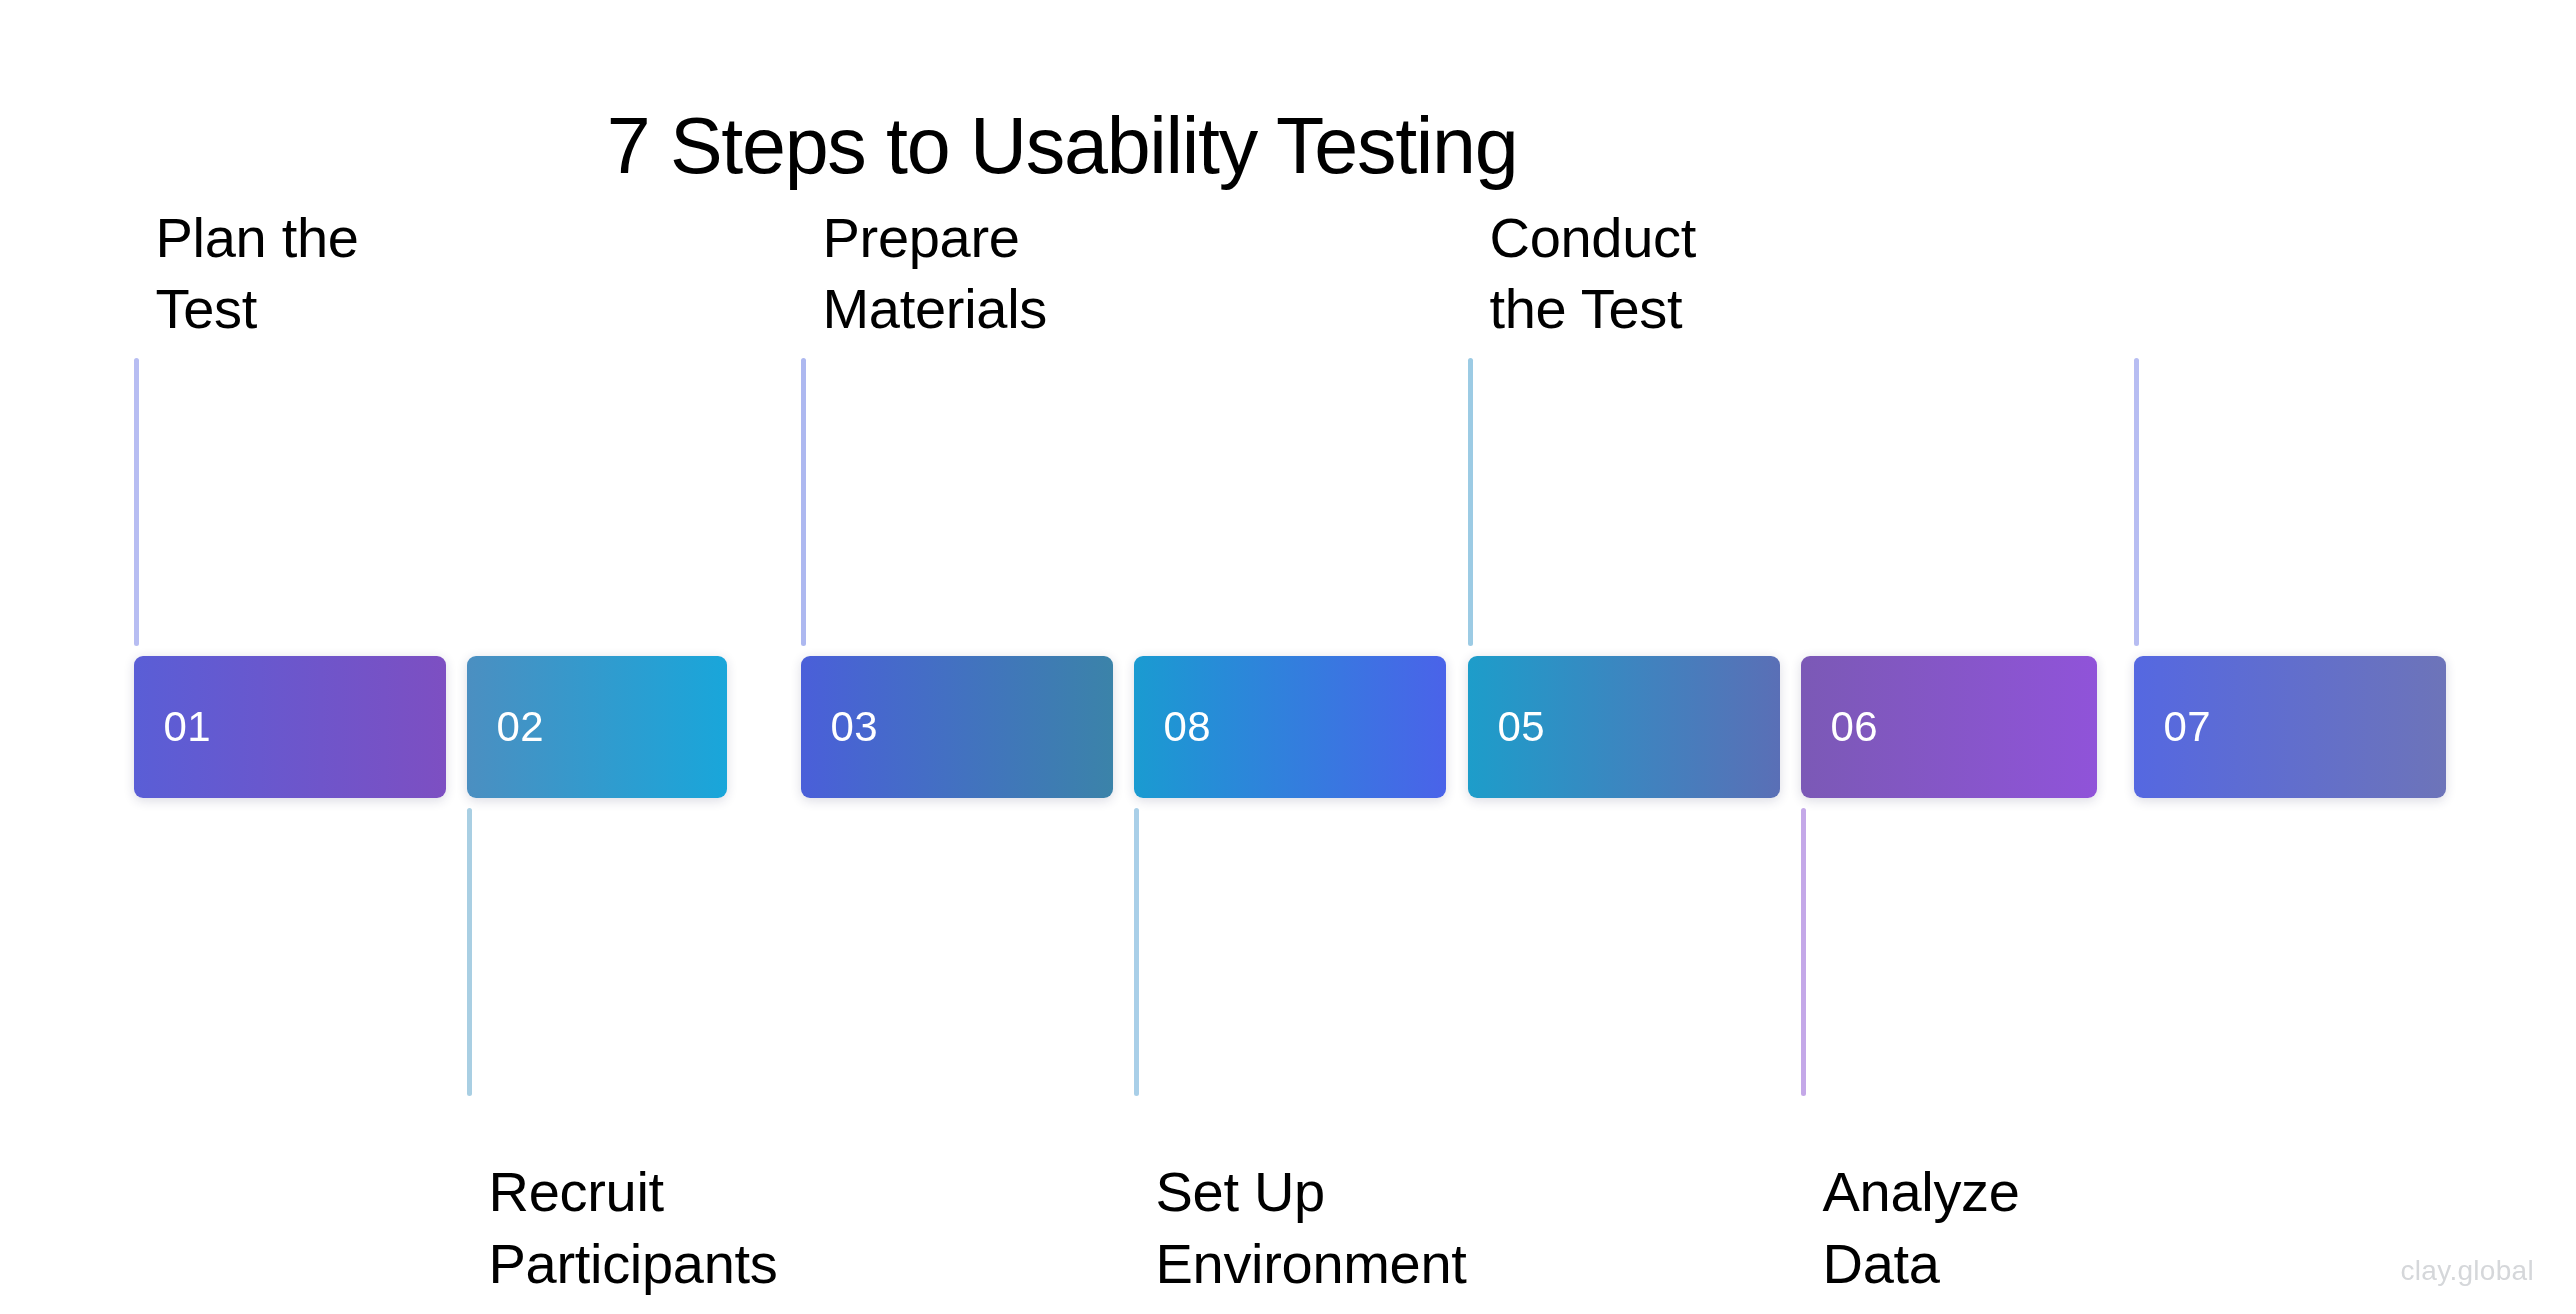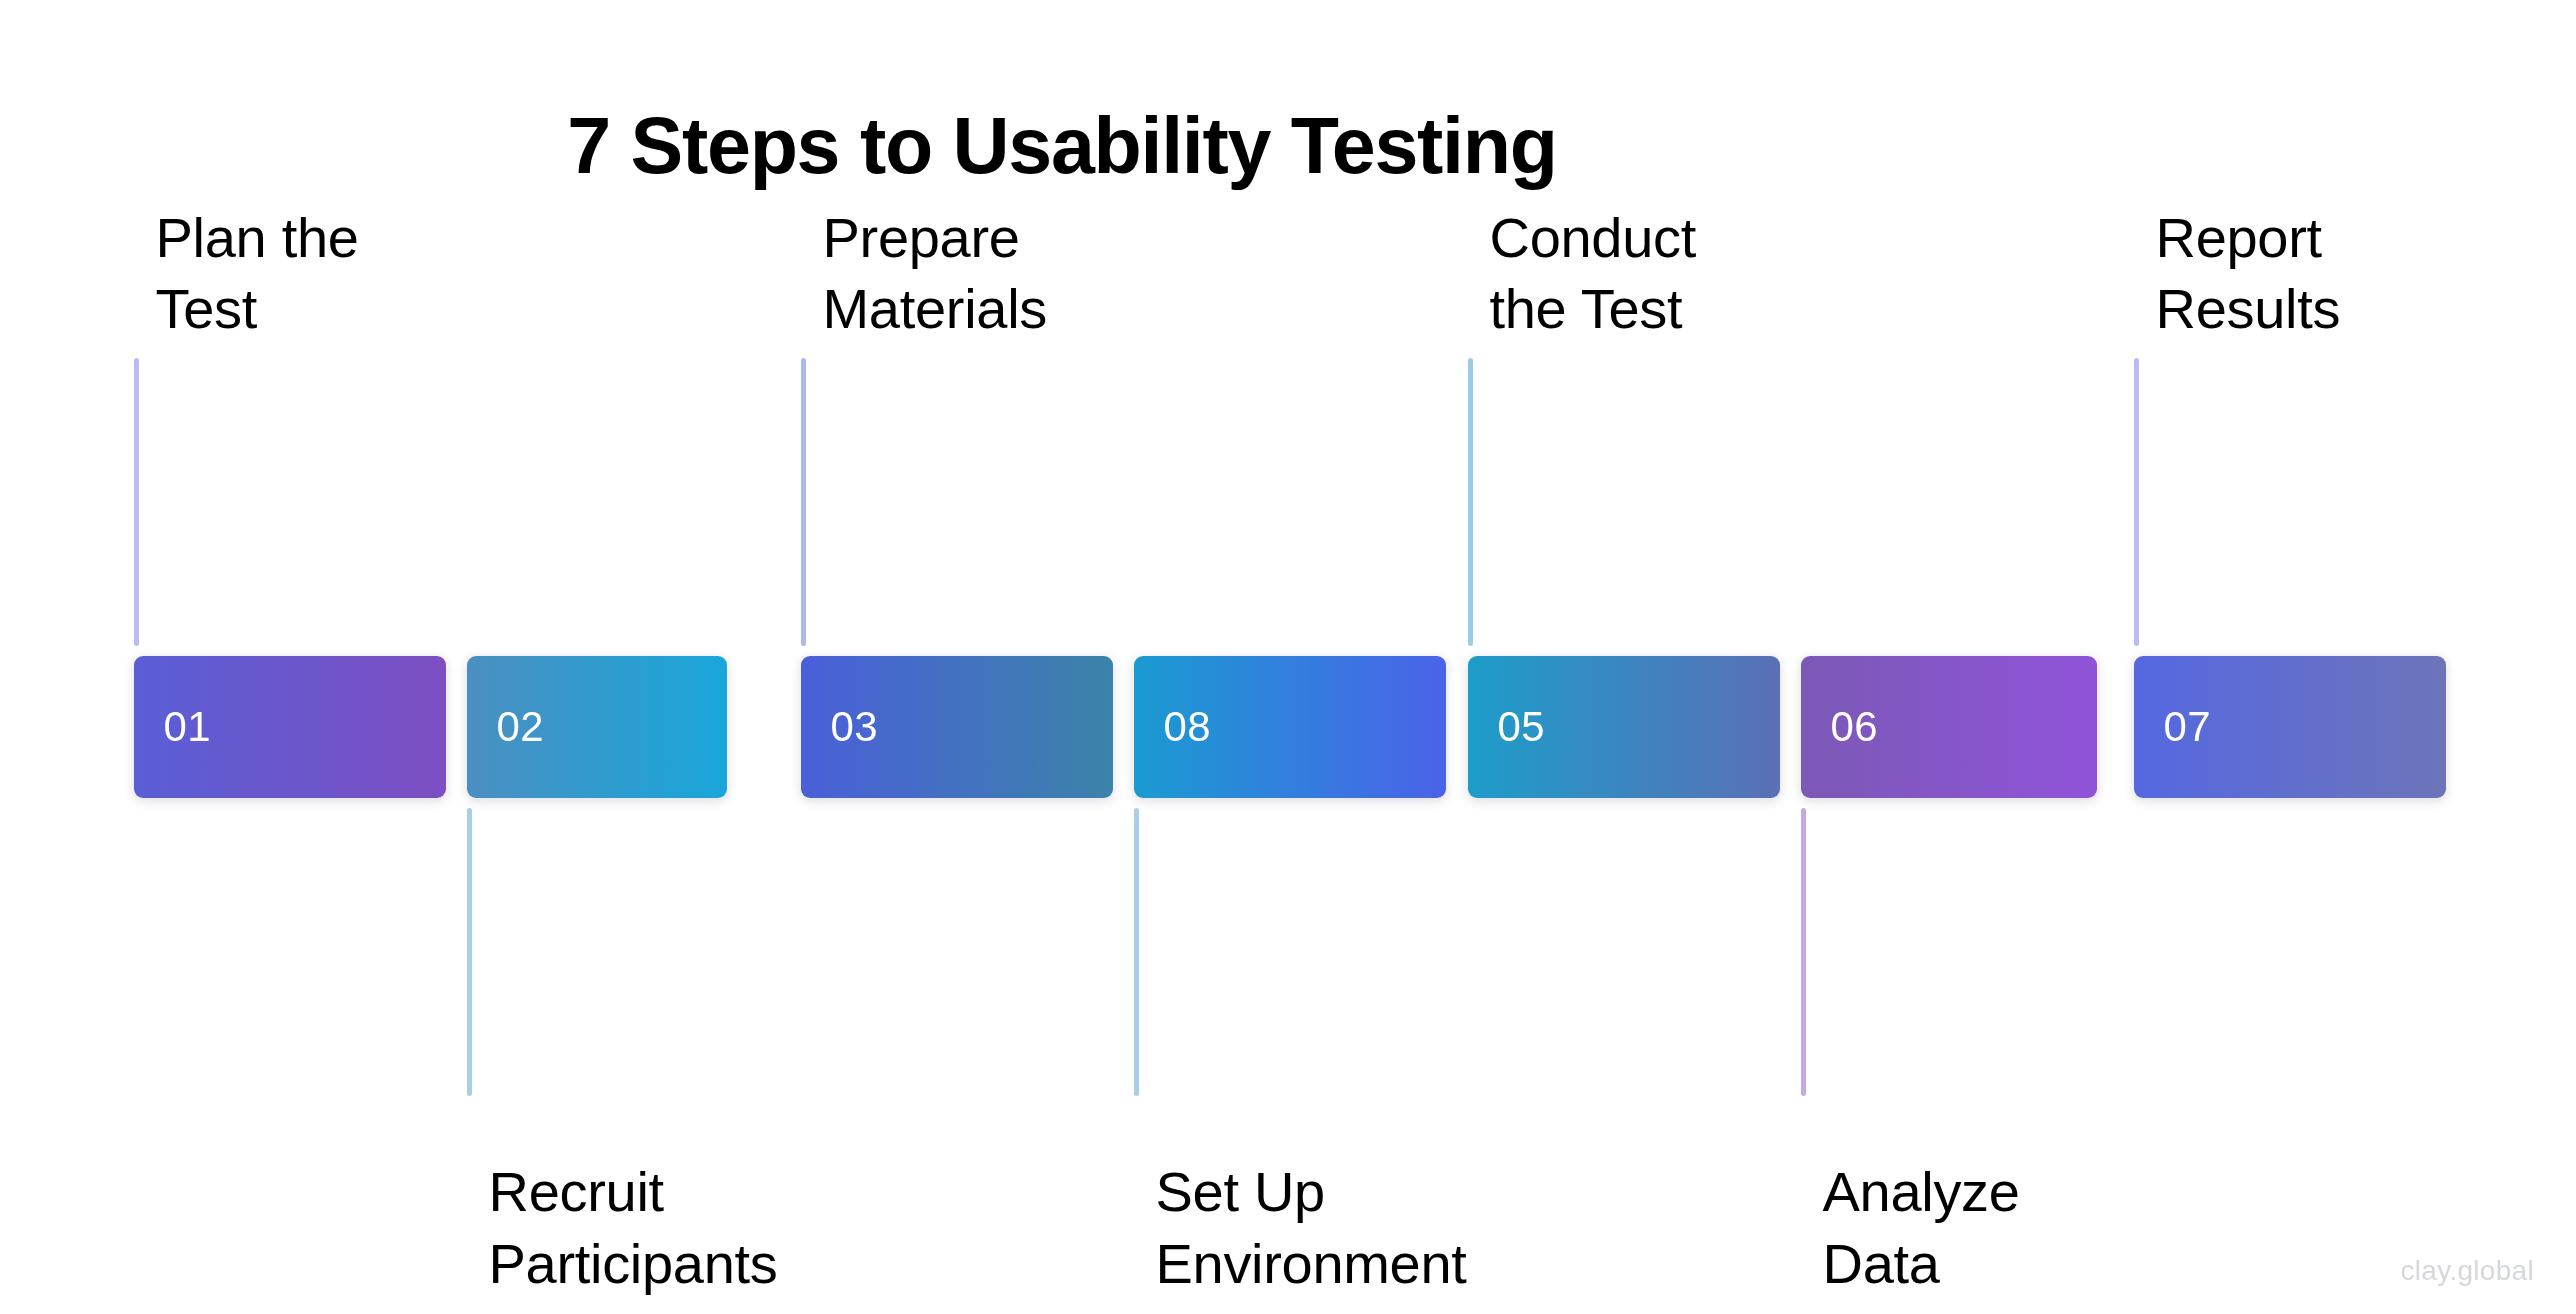--- a/index.html
+++ b/index.html
@@ -19,21 +19,21 @@
   }
 
   
   .title {
     position:absolute;
     top:101px;
     left:0;
     width:2124px;
     text-align:center;
     font-size:79px;
-    font-weight:700;
+    font-weight:400;
     letter-spacing:-1.3px;
     color:#000000;
     line-height:1.15;
     white-space:nowrap;
   }
 
   
   .timeline {
     position:absolute;
     left:134px;
@@ -152,21 +152,19 @@
         </div>
         <div class="connector down" style="background: rgb(196, 168, 232); left: 0px;"></div>
         <div class="step-label down">Analyze
 Data</div>
       </div>
       <div class="step" style="left: 2000px; width: 312px;">
         <div class="step-box" style="background: linear-gradient(90deg, rgb(85, 104, 225) 0%, rgb(109, 116, 185) 100%);">
           <span class="step-num">07</span>
         </div>
         <div class="connector up" style="background: rgb(183, 189, 242); left: 0px;"></div>
-        <div class="step-label up">Report
-Results</div>
       </div>
     </div>
 
   <div class="watermark">clay.global</div>
 
 </div>
 
 
 </body></html>

